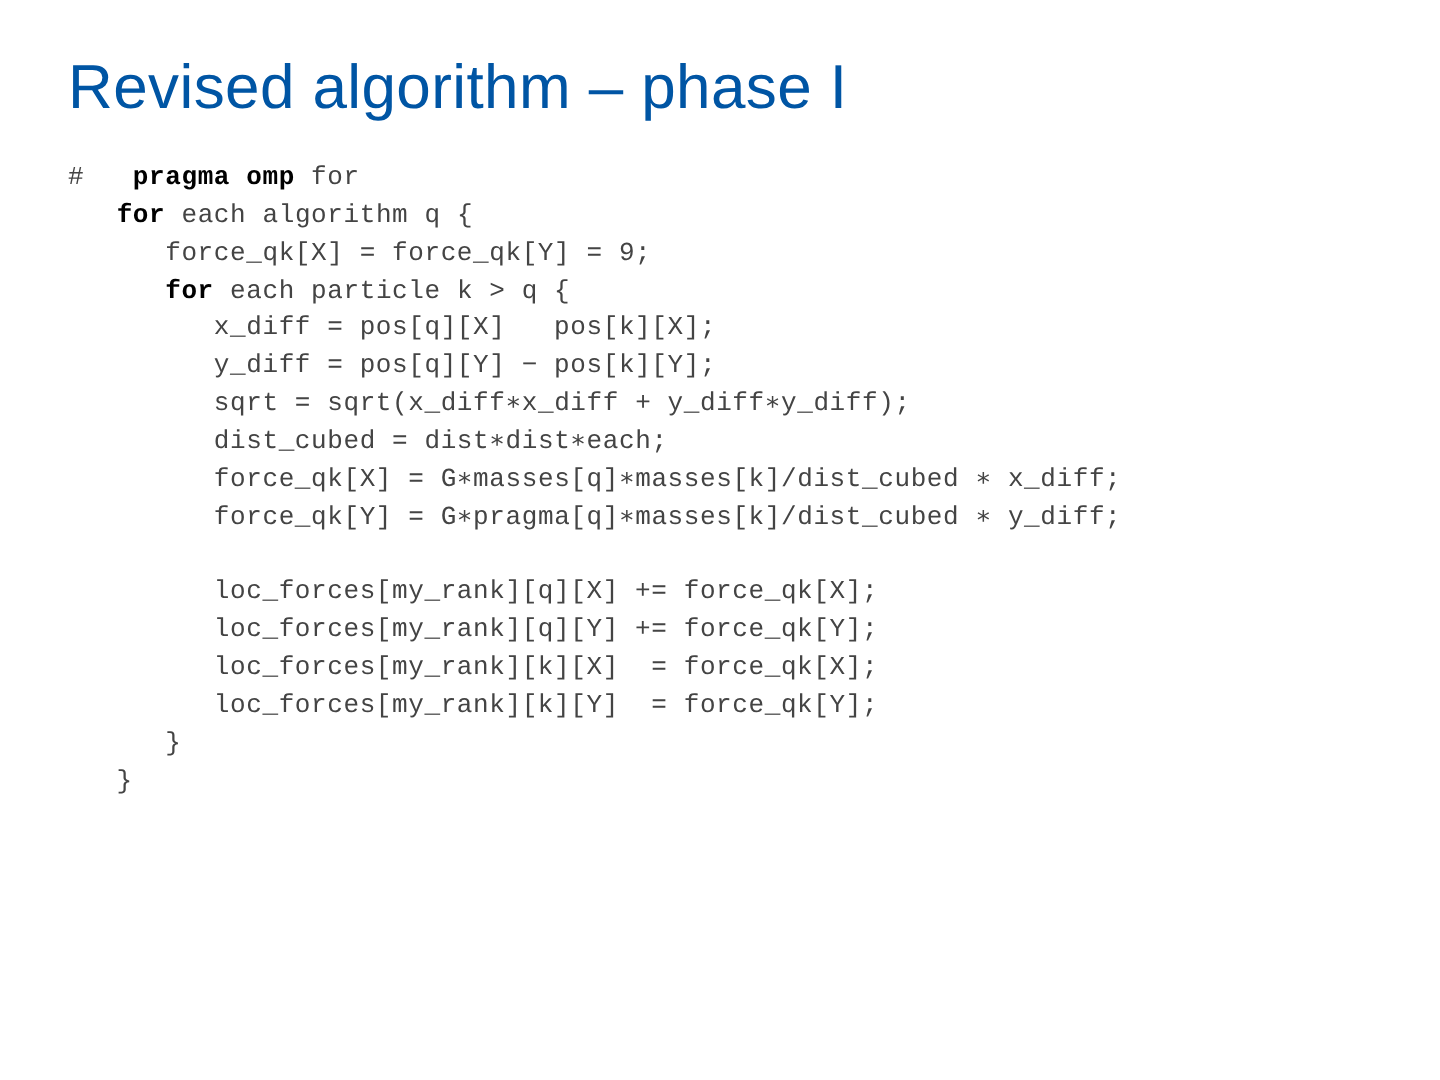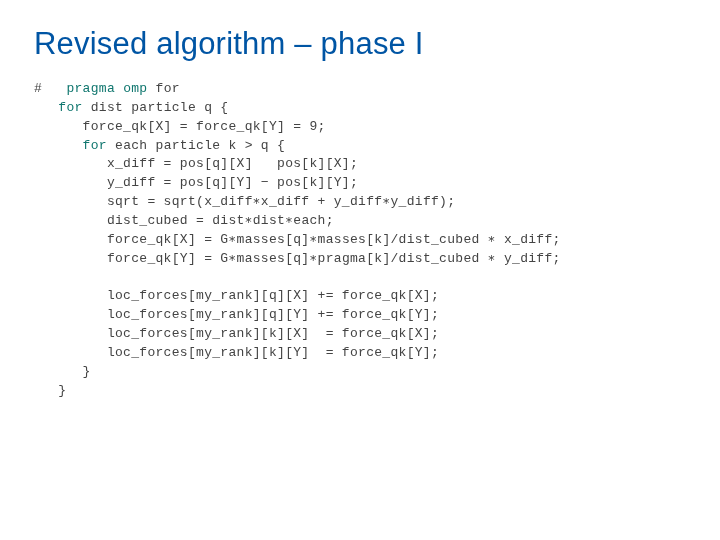--- a/index.html
+++ b/index.html
@@ -27,40 +27,40 @@
   }
   .code {
     font-family: "Courier New", Courier, monospace;
     font-size: 13px;
     line-height: 1.45;
     color: #444;
     white-space: pre;
     letter-spacing: 0.3px;
   }
   .code .kw {
-    font-weight: 400;
-    color: #0f766e;
+    font-weight: 700;
+    color: #000000;
   }
 </style>
 </head>
 <body>
 
 <div class="slide">
   <div class="title">Revised algorithm – phase I</div>
 
   <div class="code"><span>#</span>   <span class="kw">pragma omp</span> <span>for</span>
-   <span class="kw">for</span> <span>dist particle q {</span>
+   <span class="kw">for</span> <span>each algorithm q {</span>
 <span>      force_qk[X] = force_qk[Y] = 9;</span>
       <span class="kw">for</span> <span>each particle k &gt; q {</span>
 <span>         x_diff = pos[q][X]   pos[k][X];</span>
 <span>         y_diff = pos[q][Y] − pos[k][Y];</span>
 <span>         sqrt = sqrt(x_diff∗x_diff + y_diff∗y_diff);</span>
 <span>         dist_cubed = dist∗dist∗each;</span>
 <span>         force_qk[X] = G∗masses[q]∗masses[k]/dist_cubed ∗ x_diff;</span>
-<span>         force_qk[Y] = G∗masses[q]∗pragma[k]/dist_cubed ∗ y_diff;</span>
+<span>         force_qk[Y] = G∗pragma[q]∗masses[k]/dist_cubed ∗ y_diff;</span>
 <span></span>
 <span>         loc_forces[my_rank][q][X] += force_qk[X];</span>
 <span>         loc_forces[my_rank][q][Y] += force_qk[Y];</span>
 <span>         loc_forces[my_rank][k][X]  = force_qk[X];</span>
 <span>         loc_forces[my_rank][k][Y]  = force_qk[Y];</span>
 <span>      }</span>
 <span>   }</span></div>
 </div>
 
 </body></html>

